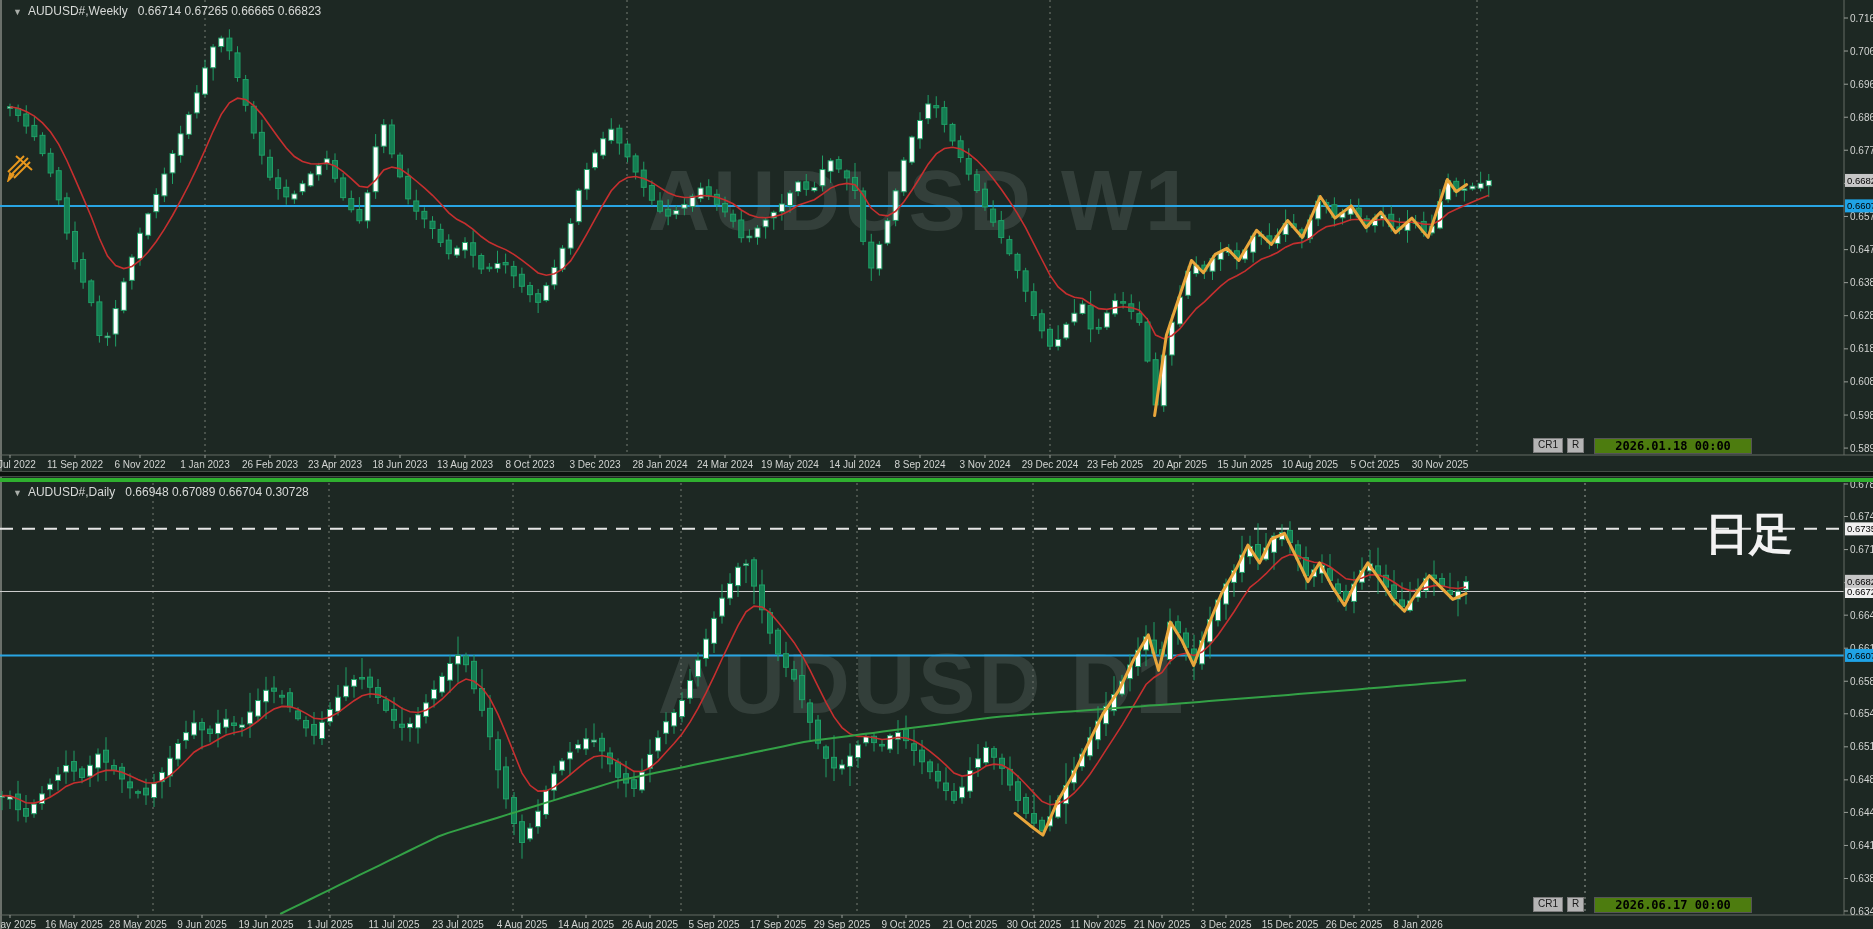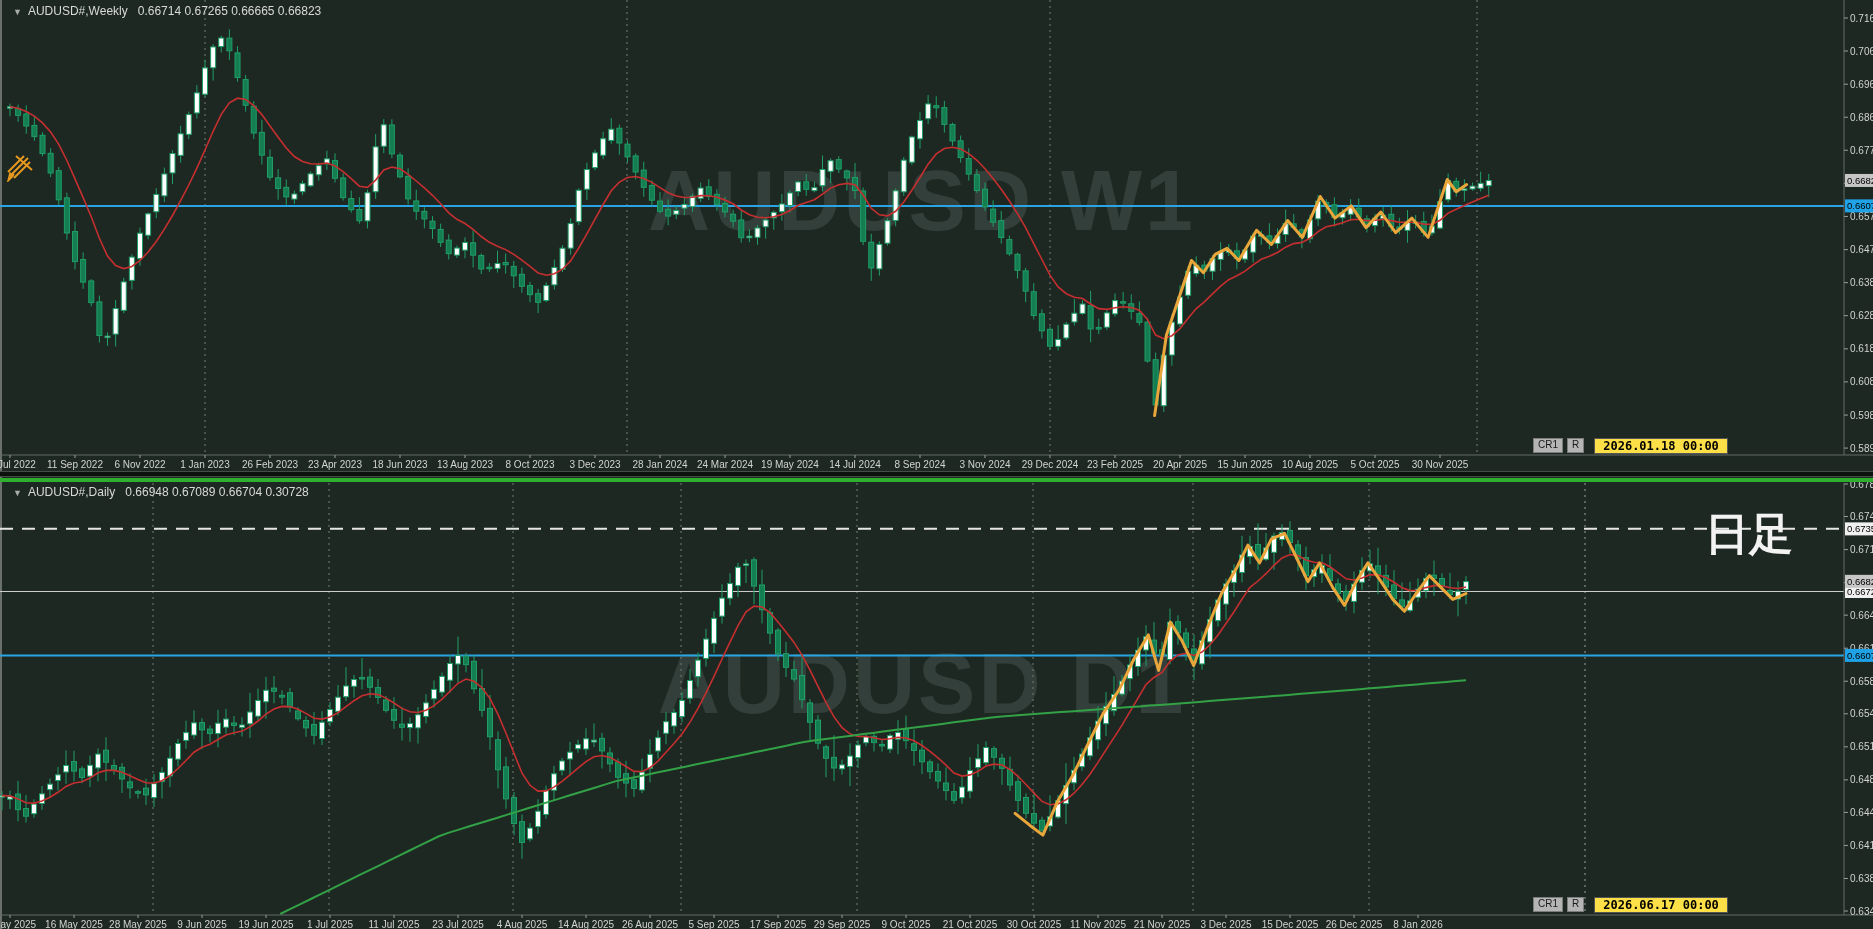--- a/index.html
+++ b/index.html
@@ -23,23 +23,23 @@
     box-sizing:border-box;z-index:6;
   }
   .green-band{position:absolute;left:0;top:1px;width:1873px;height:4px;z-index:4;}
   .toolbox{position:absolute;z-index:7;display:flex;align-items:flex-start;}
   .tb-btn{
     background:#b5b5b5;border:1px solid #7d7d7d;color:#1a1a1a;
     font-size:10px;line-height:12px;padding:0 4px;margin-right:4px;height:13px;
     box-sizing:content-box;
   }
   .tb-date{
-    background:#fde047;color:#000;border:1px solid #555;
+    background:#4d7c0f;color:#000;border:1px solid #555;
     font-family:"DejaVu Sans Mono",monospace;font-size:12px;font-weight:bold;
-    line-height:14px;padding:0 8px;margin-left:6px;height:14px;white-space:nowrap;
+    line-height:14px;padding:0 20px;margin-left:6px;height:14px;white-space:nowrap;
   }
   .drawtool{position:absolute;left:6px;top:150px;z-index:5;}
 </style>
 </head>
 <body>
 
 <div class="screen">
 
   <div class="pane" id="pane0" style="top:0;height:477px;">
     <svg id="svg0" width="1873" height="477">

